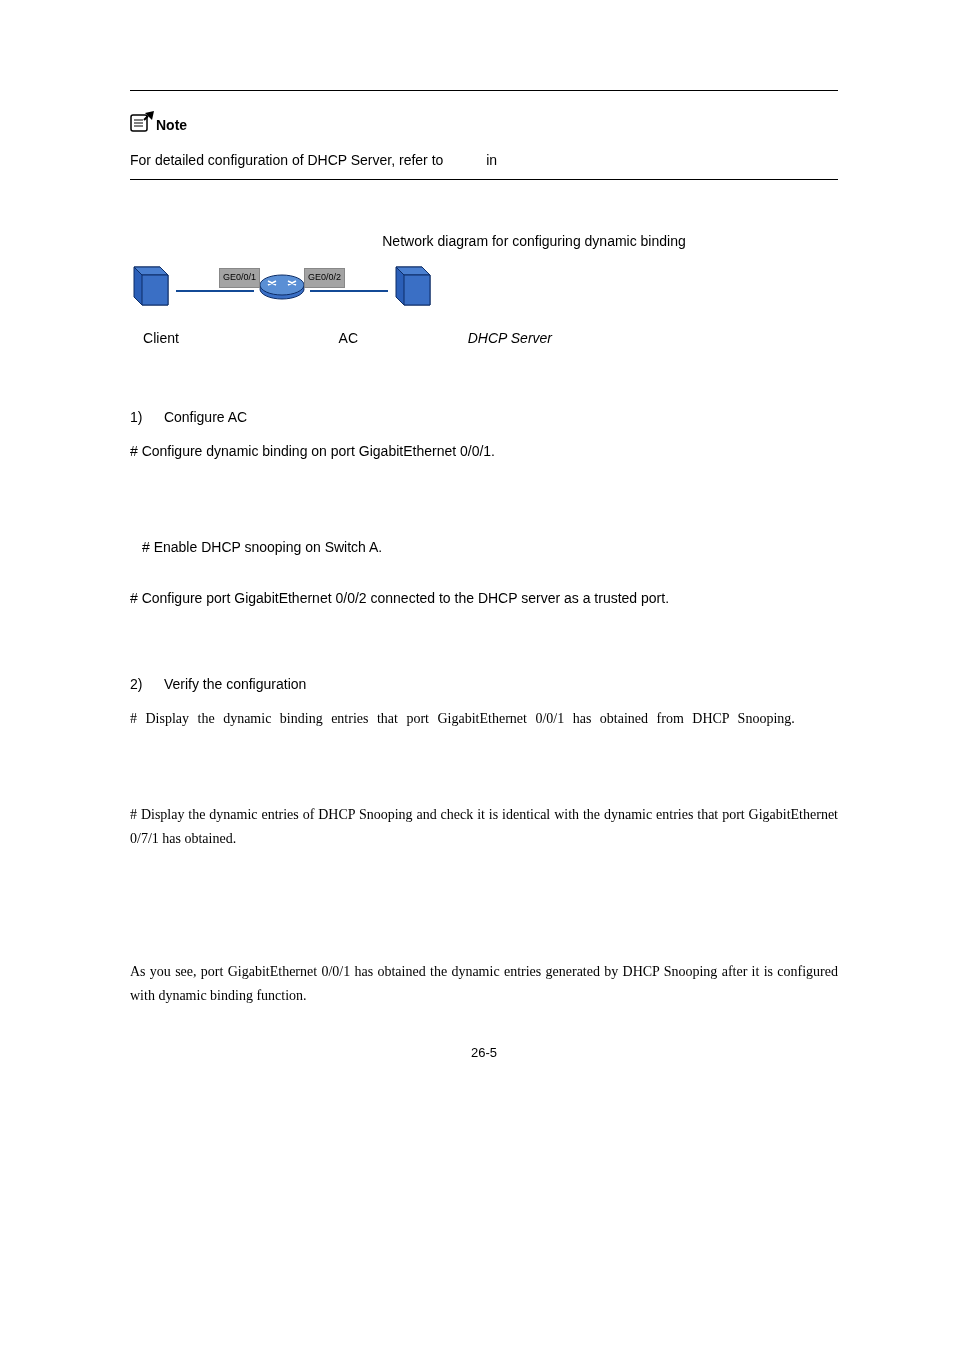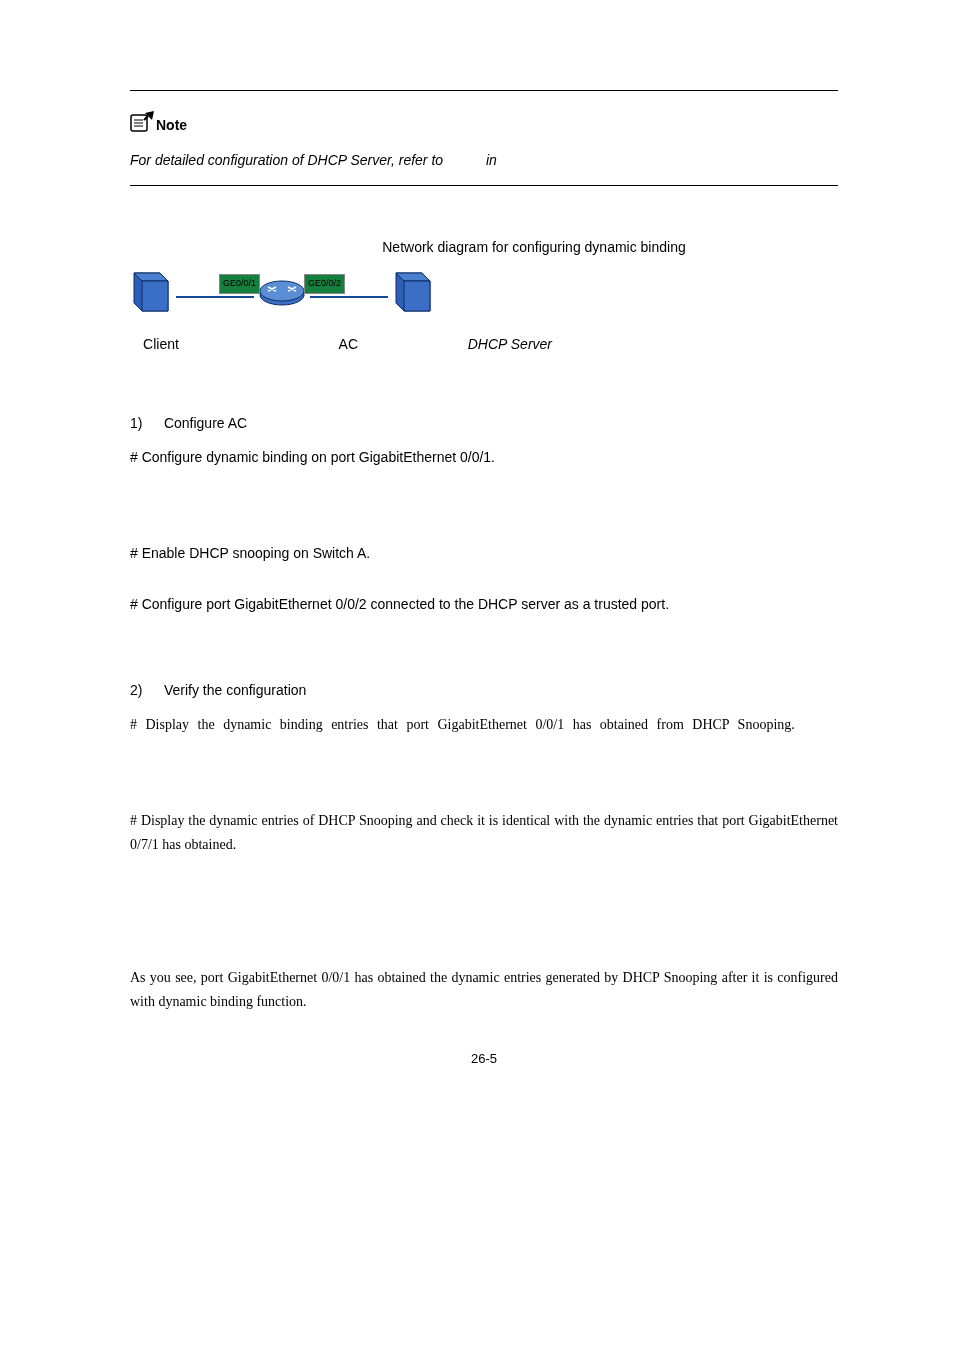--- a/index.html
+++ b/index.html
@@ -13,21 +13,21 @@
       color: #000;
     }
     .top-rule { border-top: 1px solid #000; margin-bottom: 20px; }
     .note-header {
       display: flex;
       align-items: center;
       gap: 0;
       margin-bottom: 8px;
     }
     .note-header .label { font-weight: bold; }
-    .note-text { margin-bottom: 12px; font-style: italic; }
+    .note-text { margin-bottom: 6px; }
     .bottom-rule { border-top: 1px solid #000; margin-bottom: 50px; }
     .figure-caption { text-align: center; margin-left: 100px; margin-bottom: 12px; }
     .diagram {
       display: flex;
       align-items: center;
       gap: 4px;
       margin-bottom: 10px;
     }
     .diagram-labels {
       display: flex;
@@ -35,32 +35,32 @@
       margin-bottom: 55px;
     }
     .client-lbl { width: 62px; text-align: center; }
     .ac-lbl { width: 190px; text-align: right; padding-right: 24px; }
     .server-lbl { width: 180px; text-align: right; padding-right: 10px; font-style: italic; }
     .link { width: 78px; height: 2px; background: #134a96; position: relative; }
     .link-label {
       position: absolute;
       top: -22px;
       font-size: 9px;
-      background: #15803d;
+      background: #a3a3a3;
       border: 1px solid #888;
       padding: 1px 3px;
       white-space: nowrap;
     }
     .ll-right { right: -6px; }
     .ll-left { left: -6px; }
     .indent-list { margin-bottom: 10px; }
     .list-num { display: inline-block; width: 30px; }
     .para { margin-bottom: 10px; }
     .justify { text-align: justify; font-family: Liberation Serif, serif; }
-    .gap-sm { margin-bottom: 28px; }
+    .gap-sm { margin-bottom: 28px; margin-left: 12px; }
     .gap-md { margin-bottom: 62px; }
     .gap-lg { margin-bottom: 72px; }
     .gap-xl { margin-bottom: 110px; }
     .page-num { text-align: center; font-size: 13px; margin-top: 34px; }
     .word-space { word-spacing: 5px; }
   </style>
 </head>
 <body>
 
 <div class="top-rule"></div>

